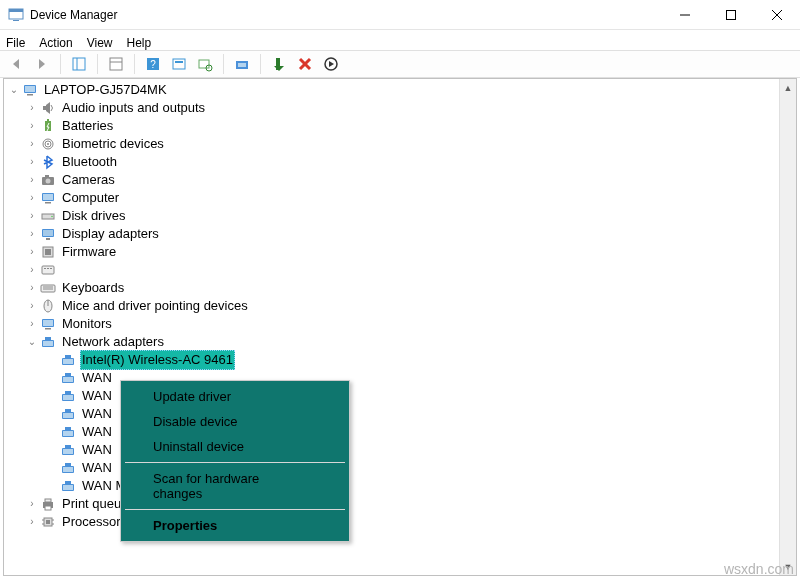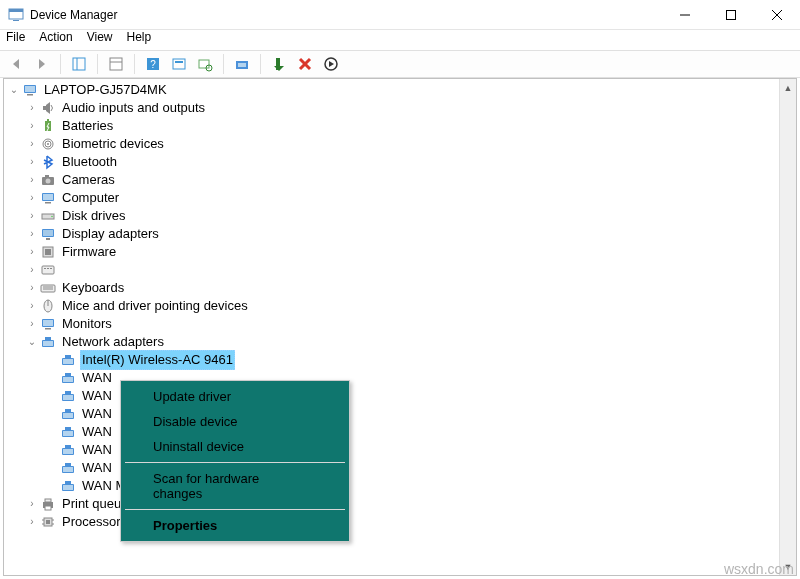--- a/index.html
+++ b/index.html
@@ -5,35 +5,35 @@
 * { box-sizing: border-box; margin: 0; padding: 0; font-family: "Segoe UI", Tahoma, sans-serif; }
 body { width: 800px; height: 579px; background: #fff; overflow: hidden; position: relative; }
 
 .titlebar { height: 30px; display: flex; align-items: center; padding: 0 0 0 8px; border-bottom: 1px solid #e5e5e5; }
 .titlebar .appicon { width: 16px; height: 16px; margin-right: 6px; }
 .titlebar .title { font-size: 12px; flex: 1; }
 .titlebar .winbtns { display: flex; }
 .titlebar .winbtn { width: 46px; height: 30px; display: flex; align-items: center; justify-content: center; }
 .titlebar .winbtn svg { width: 10px; height: 10px; }
 
-.menubar { height: 20px; display: flex; align-items: flex-start; padding: 0 6px; font-size: 12px; gap: 14px; }
+.menubar { height: 20px; display: flex; align-items: flex-end; padding: 0 6px; font-size: 12px; gap: 14px; }
 .menubar span { cursor: default; }
 
 .toolbar { height: 28px; border-top: 1px solid #e0e0e0; border-bottom: 1px solid #e0e0e0; display: flex; align-items: center; padding: 0 4px; gap: 2px; background: #fdfdfd; }
 .toolbar .tbtn { width: 24px; height: 24px; display: flex; align-items: center; justify-content: center; border-radius: 2px; }
 .toolbar .sep { width: 1px; height: 20px; background: #e0e0e0; margin: 0 4px; }
 
 .content { position: absolute; top: 78px; bottom: 0; left: 0; right: 0; border: 1px solid #c0c0c0; margin: 0 3px 3px 3px; overflow: hidden; background: #fff; }
 
 .tree { font-size: 13px; padding: 2px 0 0 2px; line-height: 18px; user-select: none; }
 .node { display: flex; align-items: center; white-space: nowrap; height: 18px; }
 .node .arrow { width: 16px; height: 16px; display: flex; align-items: center; justify-content: center; color: #808080; font-size: 10px; }
 .node .icon { width: 16px; height: 16px; margin-right: 4px; display: flex; align-items: center; justify-content: center; }
 .node .label { padding: 0 2px; }
-.node.selected .label { background: #7dd3fc; border: 1px dotted #99d1ff; padding: 0 1px; }
+.node.selected .label { background: #14b8a6; border: 1px dotted #99d1ff; padding: 0 1px; }
 
 .scrollbar-v { position: absolute; right: 0; top: 0; bottom: 0; width: 17px; background: #f0f0f0; border-left: 1px solid #e0e0e0; }
 .scrollbar-v .btn { height: 17px; display: flex; align-items: center; justify-content: center; color: #606060; font-size: 9px; }
 
 .ctxmenu { position: absolute; background: #0f766e; border: 1px solid #cccccc; box-shadow: 2px 2px 4px rgba(0,0,0,0.25); font-size: 13px; padding: 3px 2px; z-index: 10; }
 .ctxmenu .item { padding: 5px 40px 5px 30px; cursor: default; }
 .ctxmenu .item.bold { font-weight: bold; }
 .ctxmenu .sep { height: 1px; background: #d7d7d7; margin: 3px 2px; }
 
 .watermark { position: absolute; right: 6px; bottom: 2px; font-size: 14px; color: #b5b5b5; }

